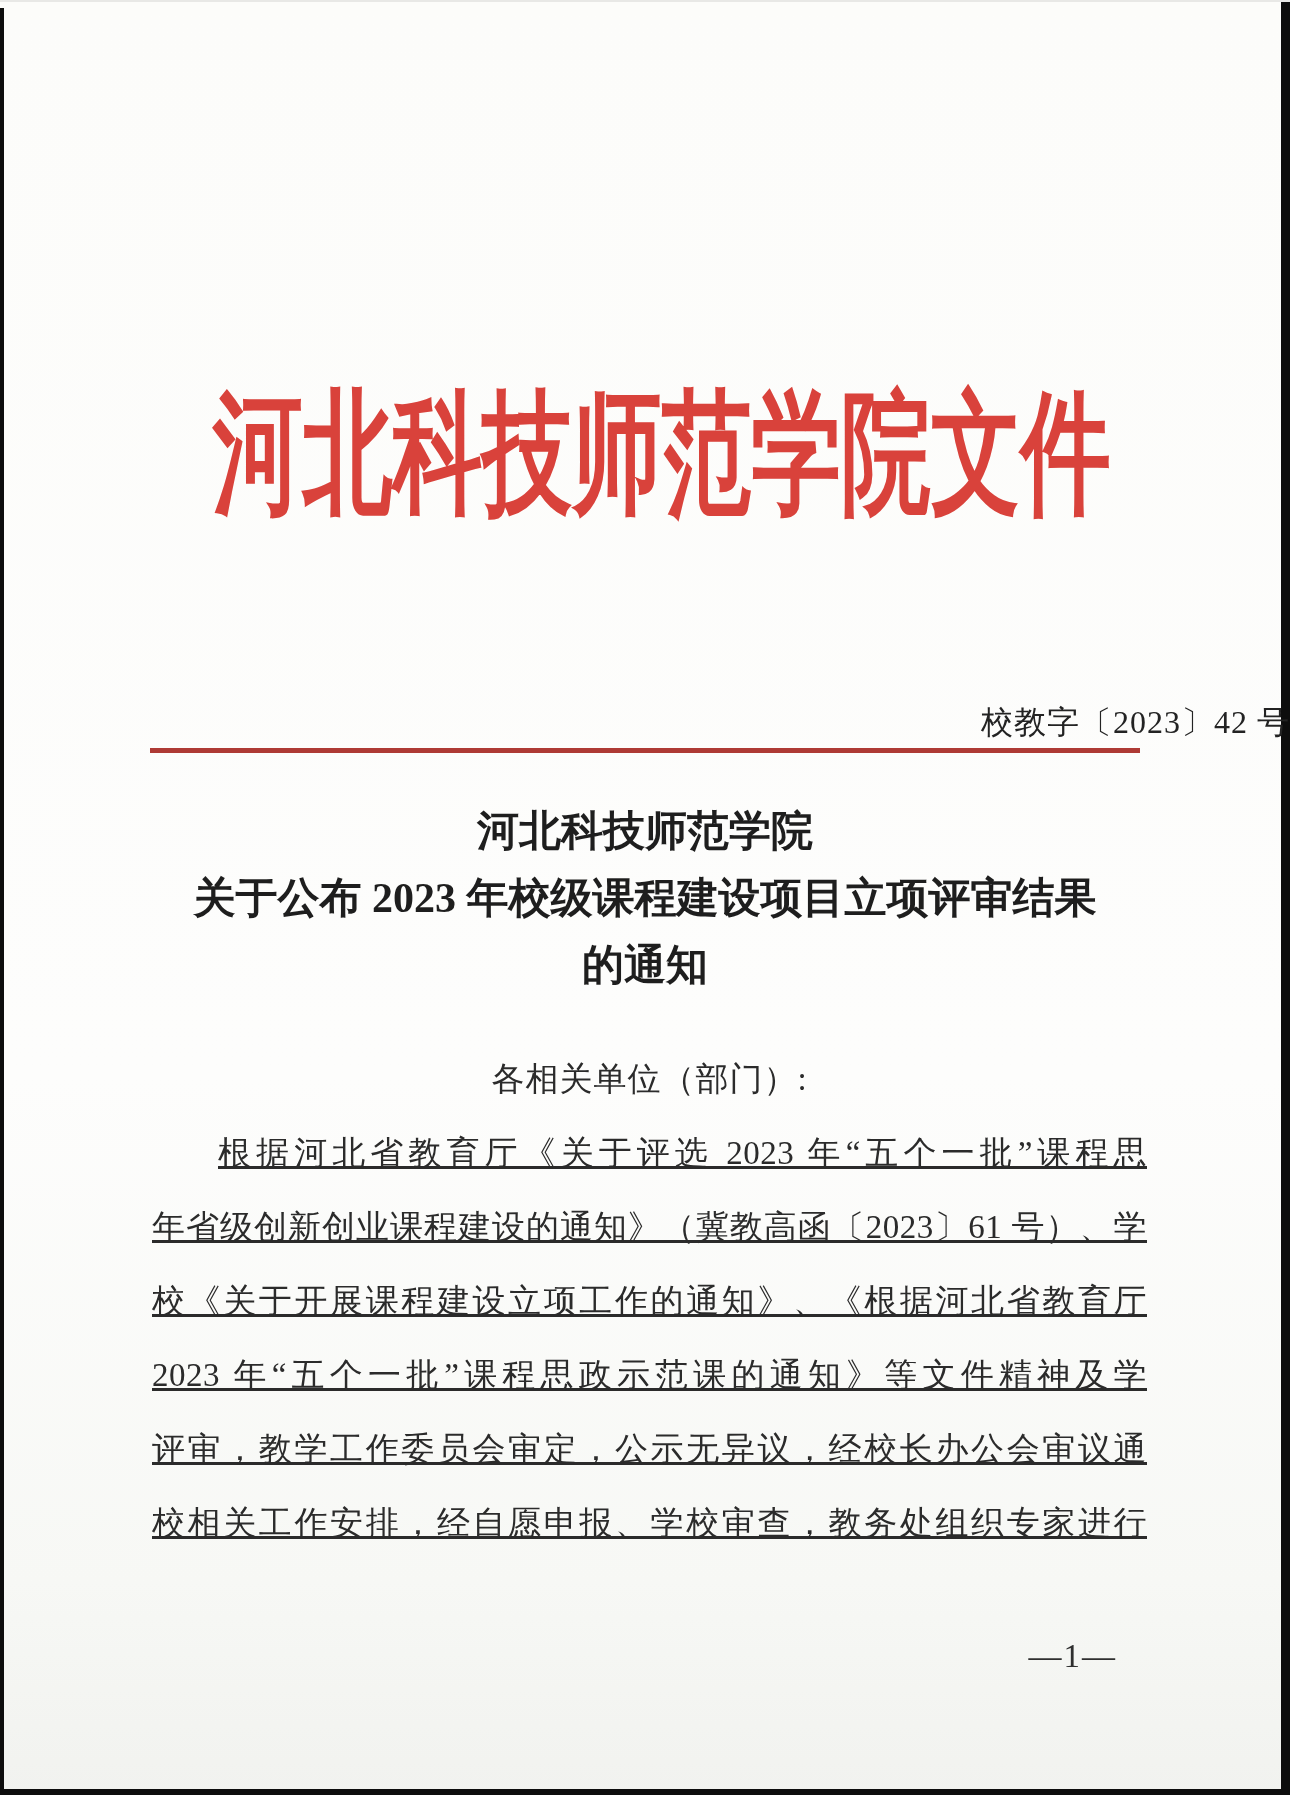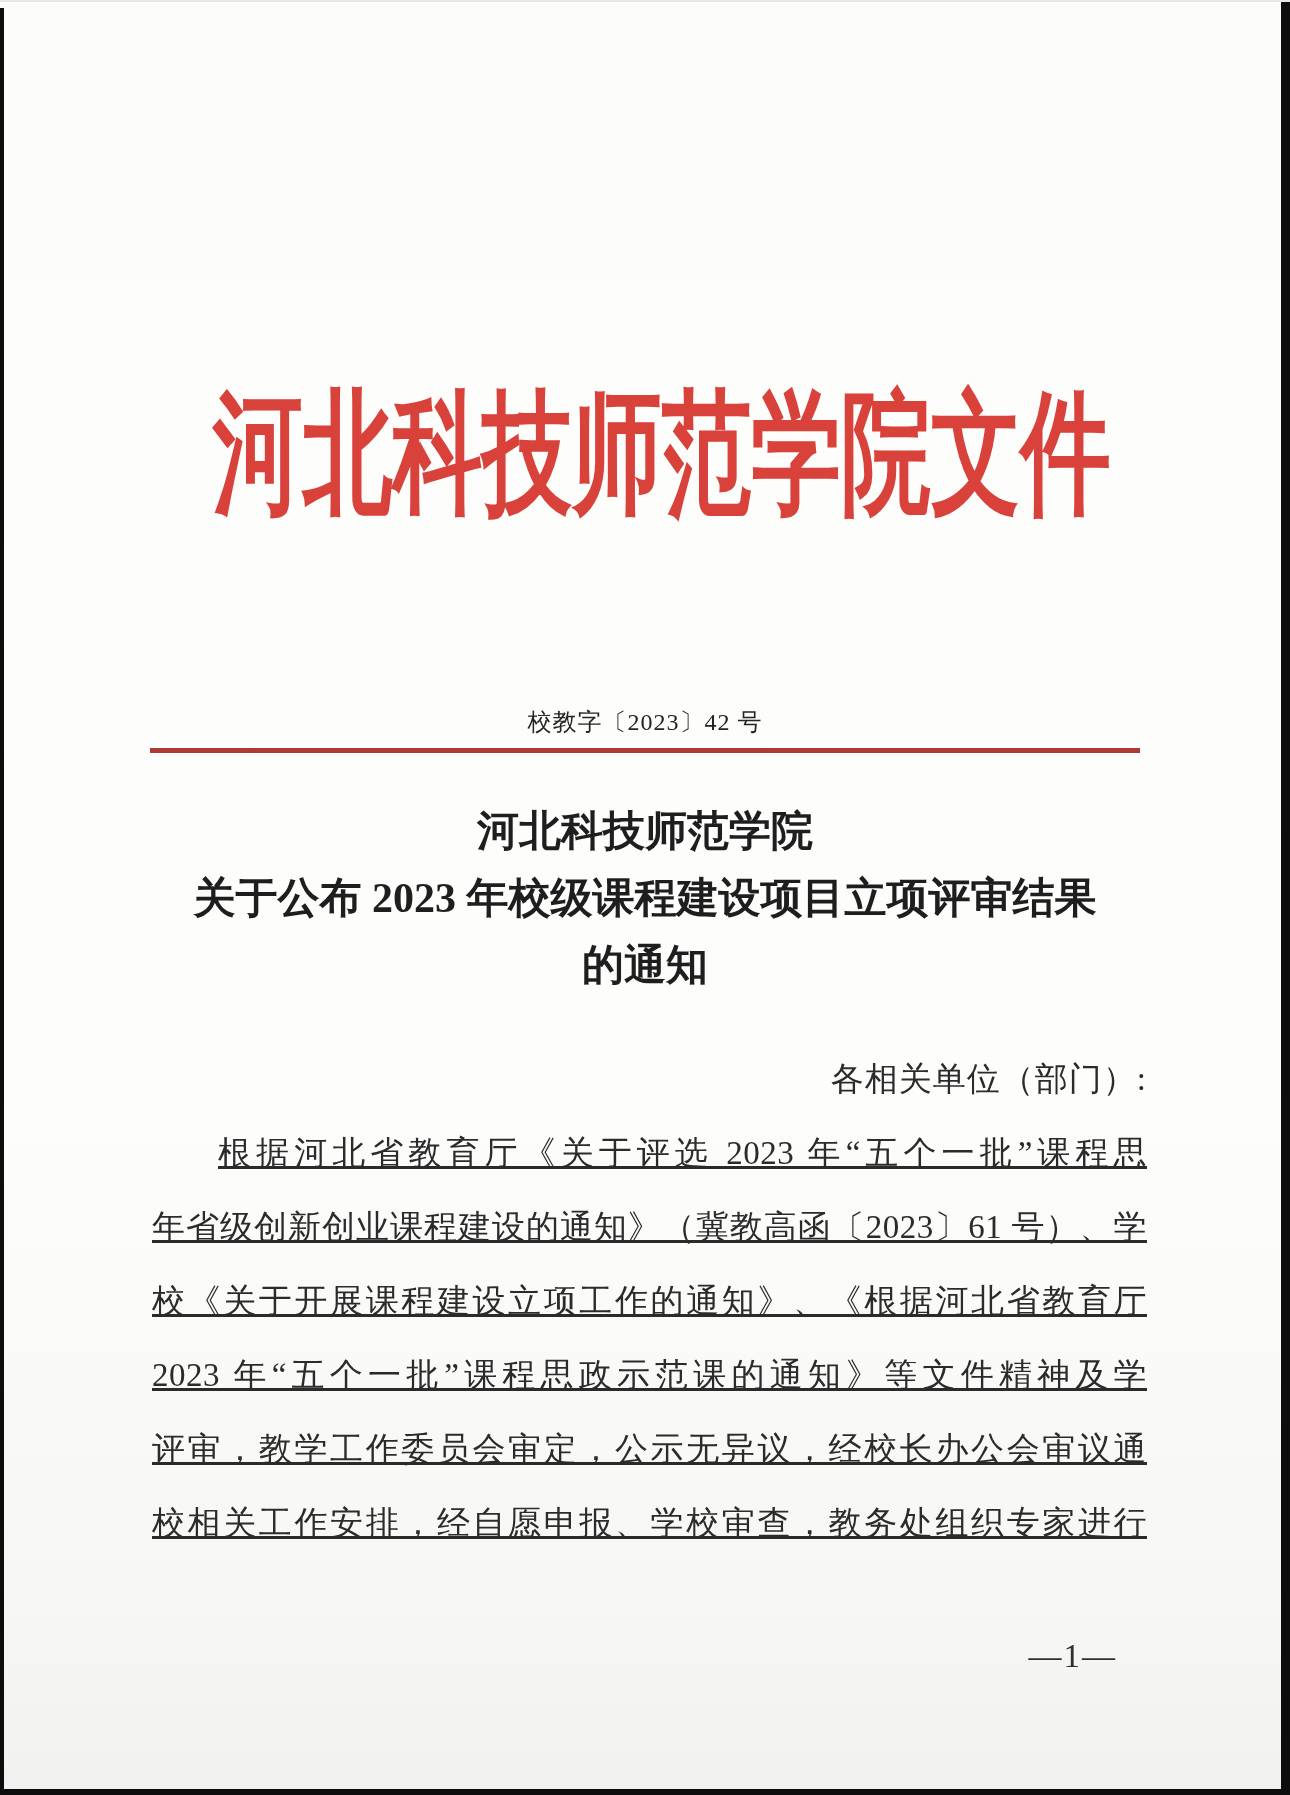--- a/index.html
+++ b/index.html
@@ -30,22 +30,22 @@
     text-align:center;
     font-size:134px;font-weight:bold;
     color:var(--banner-red);
     transform:scaleX(0.67);
     transform-origin:50% 50%;
     white-space:nowrap;
   }
   .doc-number{
     position:absolute;top:698px;left:0;
     width:100%;height:44px;line-height:44px;
-    text-align:center;
-    font-size:24px;
+    text-align:right;
+    font-size:32px;
     color:#232323;
     letter-spacing:1px;
   }
   .red-rule{
     position:absolute;top:746px;left:150px;
     width:990px;height:5px;
     background:var(--rule-red);
   }
   .title-block{
     position:absolute;top:796px;left:0;
@@ -56,21 +56,21 @@
     color:#1e1e1e;
   }
   .body-block{
     position:absolute;top:1040px;left:152px;
     width:995px;
     font-size:33px;
     color:var(--ink);
   }
   .salutation{
     height:74px;line-height:74px;
-    text-align:right;
+    text-align:center;
     letter-spacing:1px;
   }
   .para-line{
     height:74px;line-height:74px;
     text-align:justify;
     text-align-last:justify;
     letter-spacing:0.5px;
     text-decoration:underline;
   }
   .para-line.indent{padding-left:66px;}

